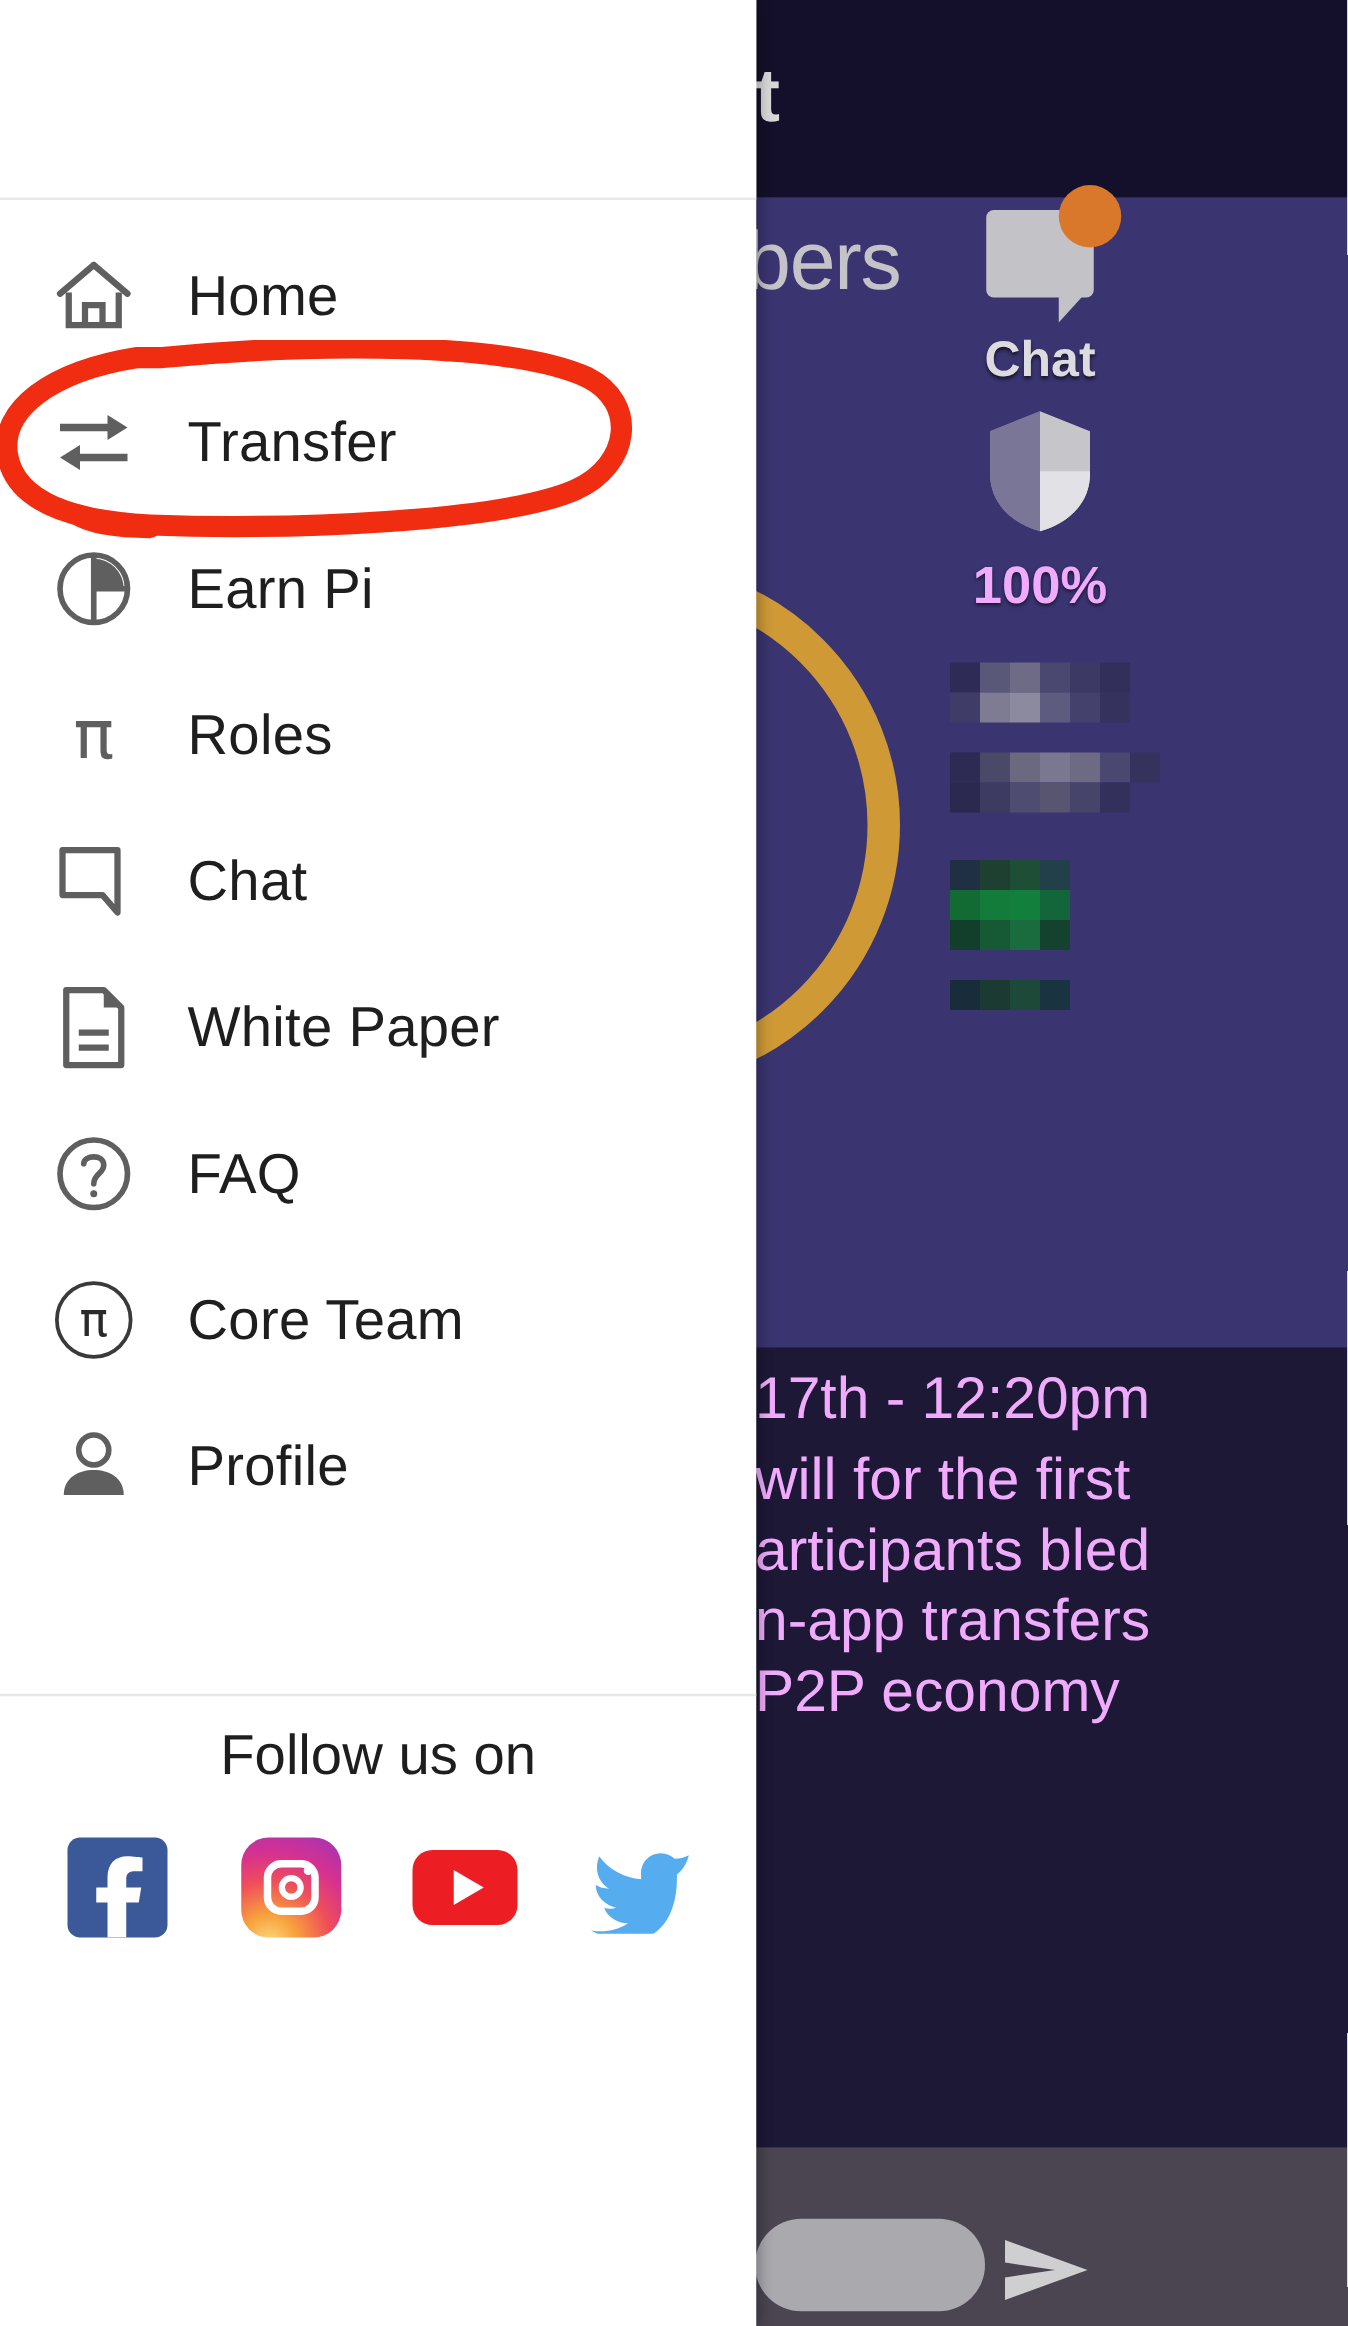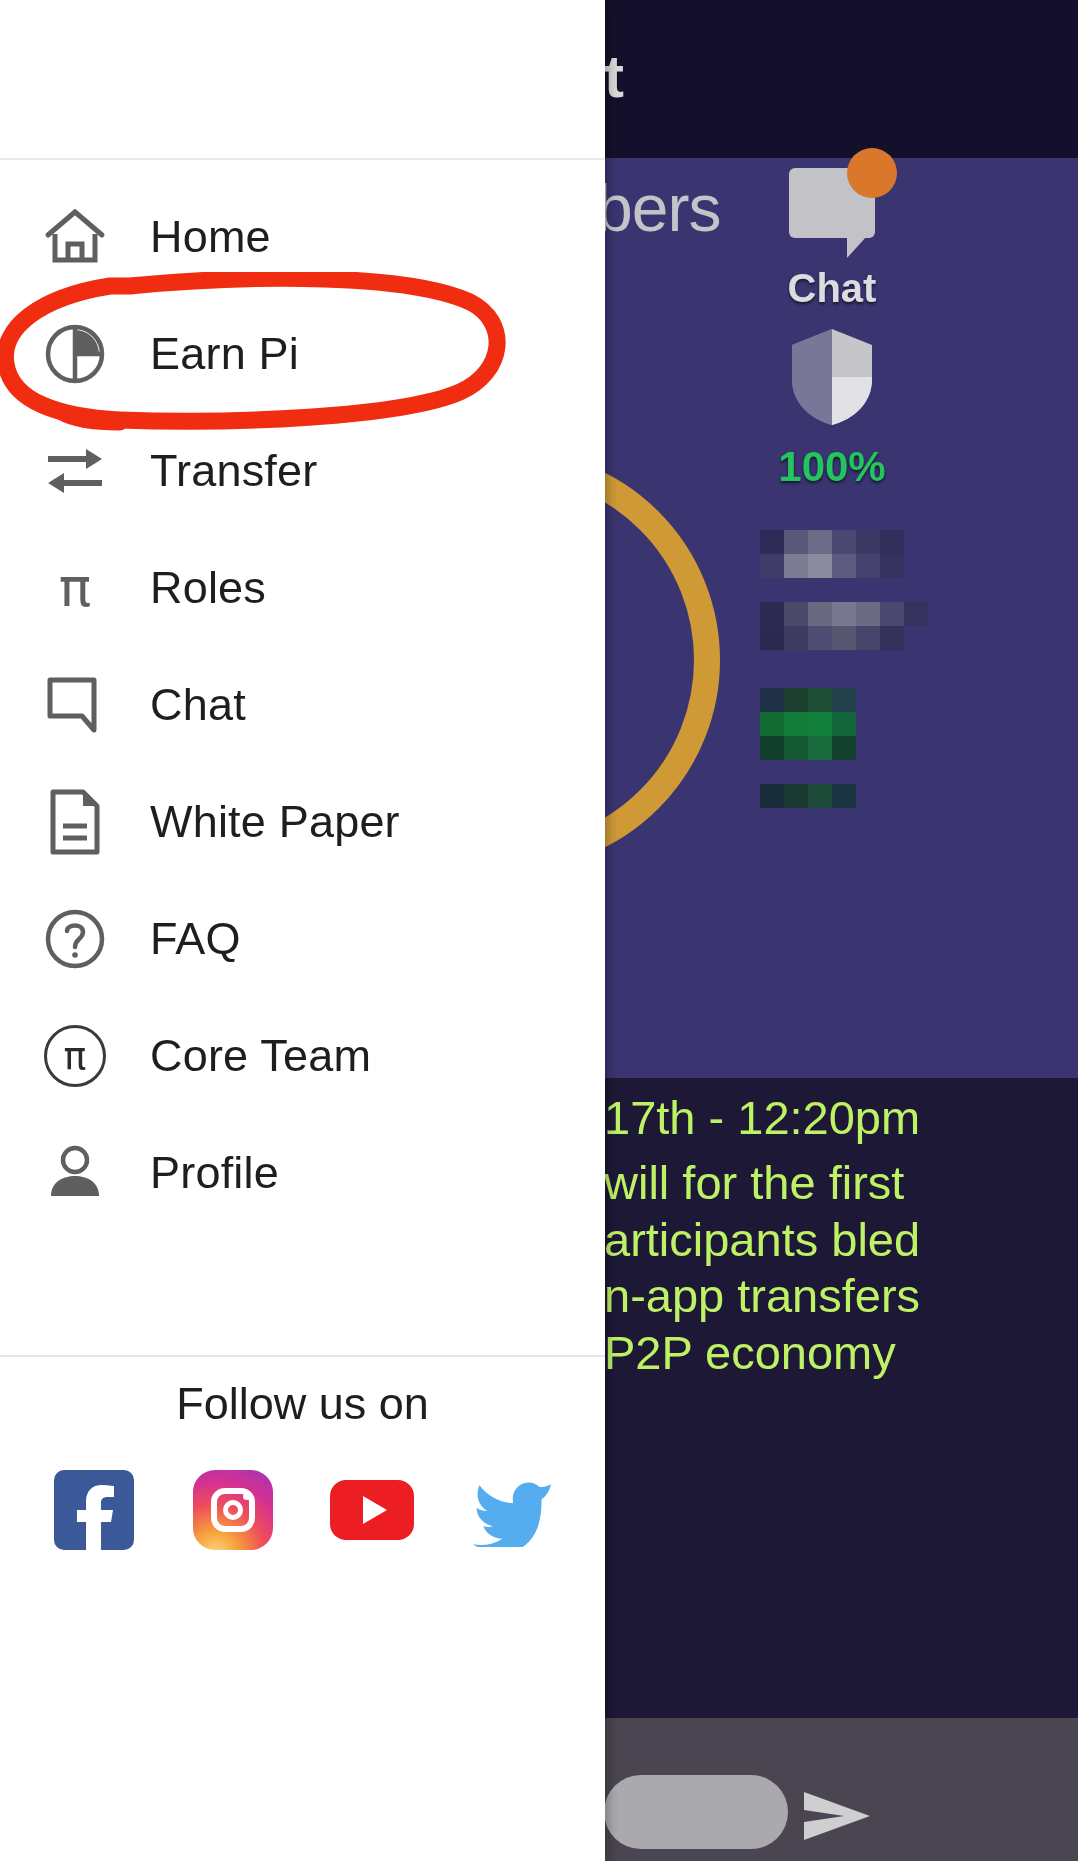--- a/index.html
+++ b/index.html
@@ -83,36 +83,36 @@
     margin-top: 28px;
     color: #dcdce0; font-size: 40px; font-weight: bold;
     text-shadow: 0 2px 3px rgba(0,0,0,.6);
   }
   #bg-shield-cluster {
     position: absolute; left: 762px; top: 325px;
     width: 140px; text-align: center;
   }
   .bg-shield-label {
     margin-top: 10px;
-    color: #22c55e; font-size: 42px; font-weight: bold;
+    color: #f0abfc; font-size: 42px; font-weight: bold;
     text-shadow: 0 2px 3px rgba(0,0,0,.6);
   }
   
   #bg-redacted { position: absolute; left: 760px; top: 530px; width: 200px; }
   .px-row { display: flex; }
   .px { width: 24px; height: 24px; }
   
   #bg-body {
     position: absolute; left: 0; top: 1078px;
     width: 1078px; height: 640px;
     background: #1d1836;
   }
   .bg-line {
     position: absolute; left: 604px;
-    color: #bef264; font-size: 47px; white-space: nowrap;
+    color: #f0abfc; font-size: 47px; white-space: nowrap;
   }
   #bg-bottombar {
     position: absolute; left: 0; top: 1718px;
     width: 1078px; height: 143px;
     background: #4a4550;
   }
   #bg-input-pill {
     position: absolute; left: 604px; top: 1775px;
     width: 184px; height: 74px;
     background: #a9a9ae;
@@ -376,40 +376,40 @@
             <path d="M31 4 L4 27" stroke="#5f5f5f" stroke-width="5" fill="none" stroke-linecap="round"></path>
             <path d="M11 26 L11 52 L51 52 L51 26" stroke="#5f5f5f" stroke-width="5" fill="none"></path>
             <path d="M24 52 L24 36 L38 36 L38 52" stroke="#5f5f5f" stroke-width="5" fill="none"></path>
           </svg>
         </span>
         <span class="menu-label">Home</span>
       </div>
 
       <div class="menu-item">
         <span class="menu-icon">
+          <svg width="70" height="52" viewBox="0 0 70 52">
+            <path d="M8 14 L56 14" stroke="#5f5f5f" stroke-width="6" fill="none"></path>
+            <path d="M46 4 L62 14 L46 24 Z" fill="#5f5f5f"></path>
+            <path d="M62 38 L14 38" stroke="#5f5f5f" stroke-width="6" fill="none"></path>
+            <path d="M24 28 L8 38 L24 48 Z" fill="#5f5f5f"></path>
+          </svg>
+        </span>
+        <span class="menu-label">Transfer</span>
+      </div>
+
+      <div class="menu-item">
+        <span class="menu-icon">
           <svg width="64" height="64" viewBox="0 0 64 64">
             <circle cx="32" cy="32" r="27" stroke="#5f5f5f" stroke-width="4.5" fill="none"></circle>
             <path d="M32 5 L32 59" stroke="#5f5f5f" stroke-width="4.5"></path>
             <path d="M32 32 L59 32" stroke="#5f5f5f" stroke-width="4.5"></path>
             <path d="M32 8 A24 24 0 0 1 56 32 L32 32 Z" fill="#5f5f5f"></path>
           </svg>
         </span>
         <span class="menu-label">Earn Pi</span>
-      </div>
-
-      <div class="menu-item">
-        <span class="menu-icon">
-          <svg width="70" height="52" viewBox="0 0 70 52">
-            <path d="M8 14 L56 14" stroke="#5f5f5f" stroke-width="6" fill="none"></path>
-            <path d="M46 4 L62 14 L46 24 Z" fill="#5f5f5f"></path>
-            <path d="M62 38 L14 38" stroke="#5f5f5f" stroke-width="6" fill="none"></path>
-            <path d="M24 28 L8 38 L24 48 Z" fill="#5f5f5f"></path>
-          </svg>
-        </span>
-        <span class="menu-label">Transfer</span>
       </div>
 
 
       <div class="menu-item">
         <span class="menu-icon">
           <span class="pi-glyph">π</span>
         </span>
         <span class="menu-label">Roles</span>
       </div>
 

